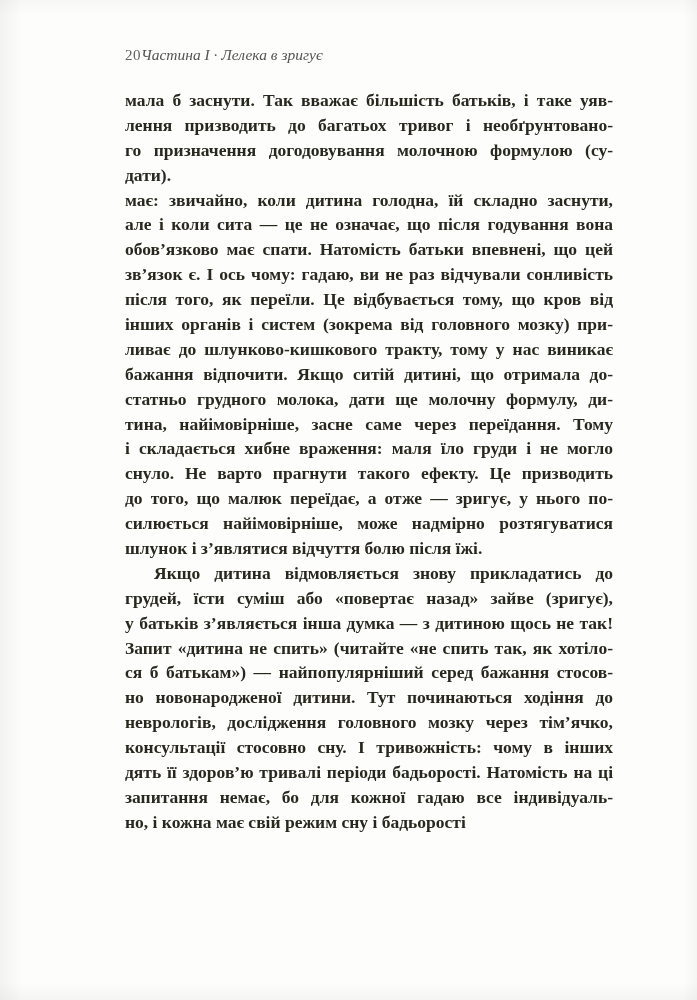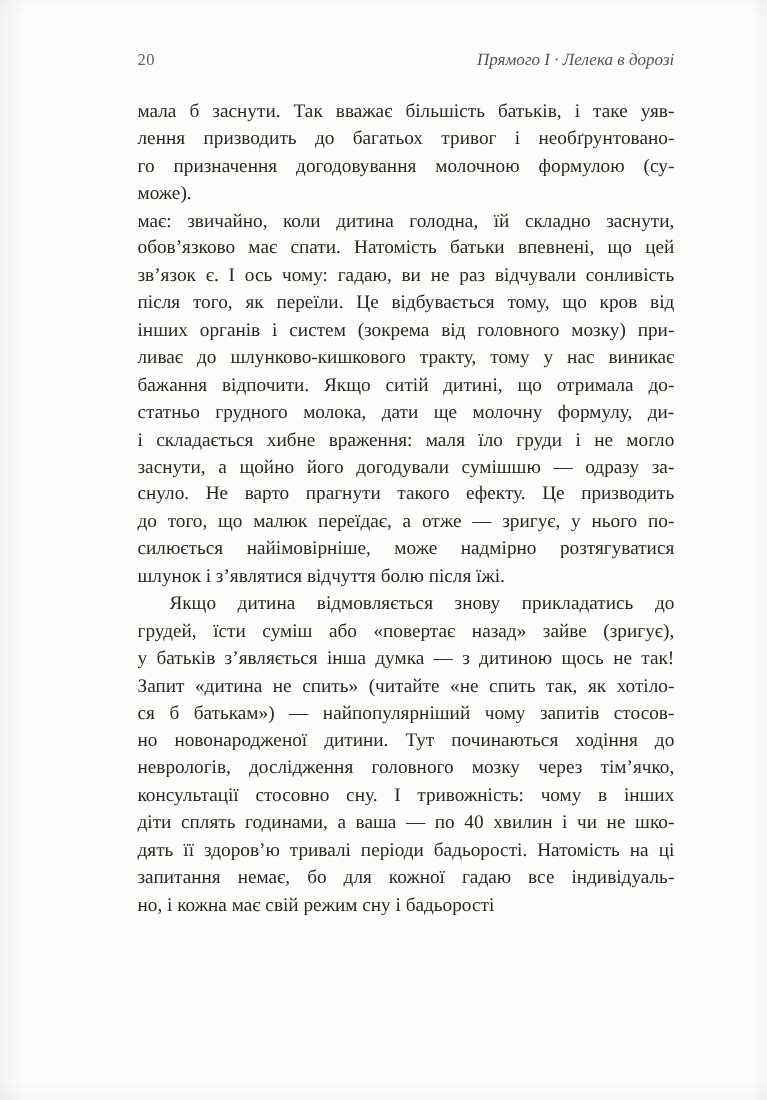--- a/index.html
+++ b/index.html
@@ -24,21 +24,20 @@
       linear-gradient(to top, rgba(0,0,0,0.03), rgba(0,0,0,0.0) 18px),
       #fdfdfc;
     box-sizing: border-box;
   }
   .running-head {
     position: absolute;
     top: 46px;
     left: 125px;
     width: 488px;
     display: flex;
-    justify-content: space-between;
     align-items: baseline;
   }
   .page-number {
     font-size: 15px;
     color: #63625f;
     letter-spacing: 0.5px;
   }
   .running-title {
     font-style: italic;
     font-size: 15.5px;
@@ -52,62 +51,63 @@
     font-size: 17.5px;
     line-height: 24.9px;
     color: #29281f;
   }
   .page-text .line {
     text-align: justify;
     text-align-last: justify;
     white-space: normal;
     height: 24.9px;
     overflow: visible;
+    font-weight: bold;
   }
   .page-text .line.last {
     text-align-last: left;
   }
   .page-text .line.indent {
     text-indent: 29px;
   }
 </style>
 </head>
 <body>
 
 <div class="book-page">
   <div class="running-head">
     <span class="page-number">20</span>
-    <span class="running-title">Прямого I · Лелека в дорозі</span>
+    <span class="running-title">Частина I · Лелека в зригує</span>
   </div>
 
   <div class="page-text">
       <div class="line">мала б заснути. Так вважає більшість батьків, і таке уяв-</div>
       <div class="line">лення призводить до багатьох тривог і необґрунтовано-</div>
       <div class="line">го призначення догодовування молочною формулою (су-</div>
-      <div class="line last">може).</div>
+      <div class="line last">дати).</div>
       <div class="line">має: звичайно, коли дитина голодна, їй складно заснути,</div>
+      <div class="line">але і коли сита — це не означає, що після годування вона</div>
       <div class="line">обов’язково має спати. Натомість батьки впевнені, що цей</div>
       <div class="line">зв’язок є. І ось чому: гадаю, ви не раз відчували сонливість</div>
       <div class="line">після того, як переїли. Це відбувається тому, що кров від</div>
       <div class="line">інших органів і систем (зокрема від головного мозку) при-</div>
       <div class="line">ливає до шлунково-кишкового тракту, тому у нас виникає</div>
       <div class="line">бажання відпочити. Якщо ситій дитині, що отримала до-</div>
       <div class="line">статньо грудного молока, дати ще молочну формулу, ди-</div>
+      <div class="line">тина, найімовірніше, засне саме через переїдання. Тому</div>
       <div class="line">і складається хибне враження: маля їло груди і не могло</div>
-      <div class="line">заснути, а щойно його догодували сумішшю — одразу за-</div>
       <div class="line">снуло. Не варто прагнути такого ефекту. Це призводить</div>
       <div class="line">до того, що малюк переїдає, а отже — зригує, у нього по-</div>
       <div class="line">силюється найімовірніше, може надмірно розтягуватися</div>
       <div class="line last">шлунок і з’являтися відчуття болю після їжі.</div>
       <div class="line indent">Якщо дитина відмовляється знову прикладатись до</div>
       <div class="line">грудей, їсти суміш або «повертає назад» зайве (зригує),</div>
       <div class="line">у батьків з’являється інша думка — з дитиною щось не так!</div>
       <div class="line">Запит «дитина не спить» (читайте «не спить так, як хотіло-</div>
-      <div class="line">ся б батькам») — найпопулярніший чому запитів стосов-</div>
+      <div class="line">ся б батькам») — найпопулярніший серед бажання стосов-</div>
       <div class="line">но новонародженої дитини. Тут починаються ходіння до</div>
       <div class="line">неврологів, дослідження головного мозку через тім’ячко,</div>
       <div class="line">консультації стосовно сну. І тривожність: чому в інших</div>
-      <div class="line">діти сплять годинами, а ваша — по 40 хвилин і чи не шко-</div>
       <div class="line">дять її здоров’ю тривалі періоди бадьорості. Натомість на ці</div>
       <div class="line">запитання немає, бо для кожної гадаю все індивідуаль-</div>
       <div class="line last">но, і кожна має свій режим сну і бадьорості</div>
     </div>
 </div>
 
 </body></html>

